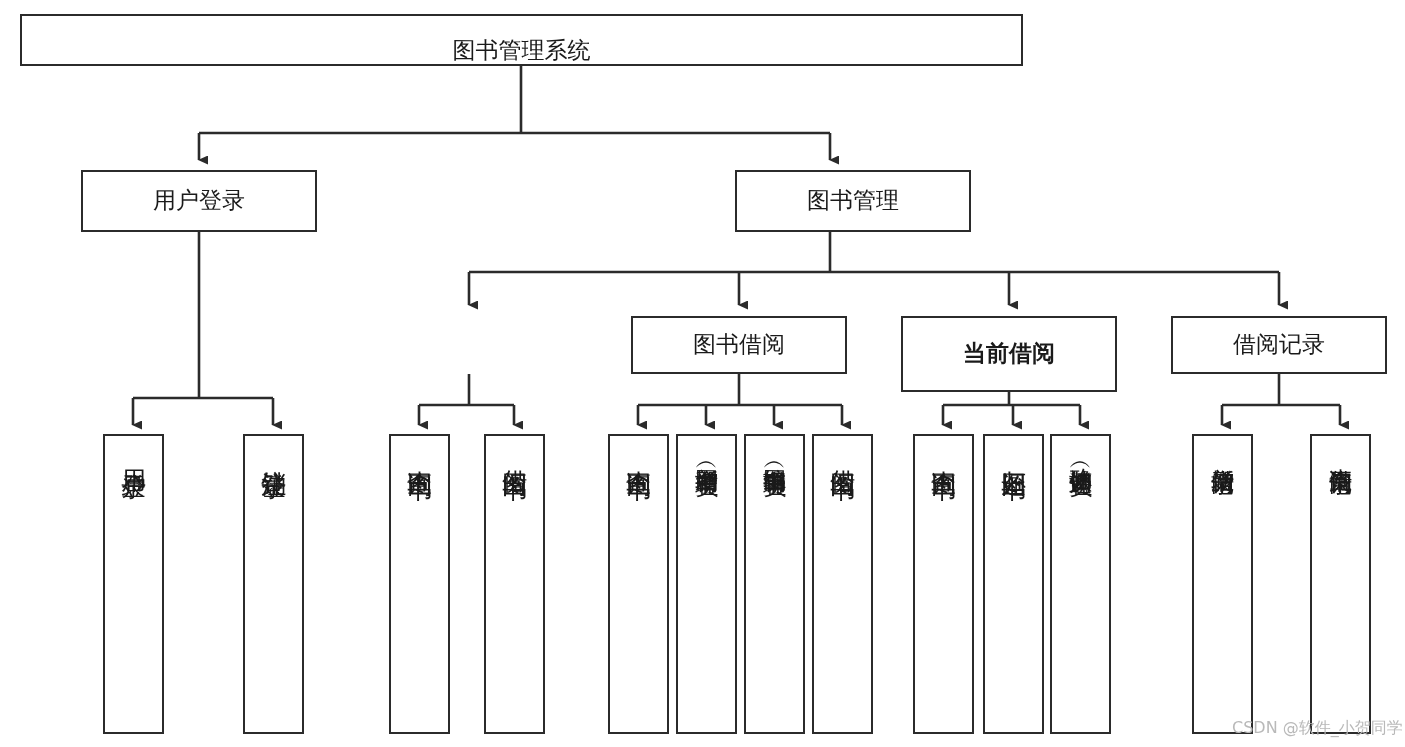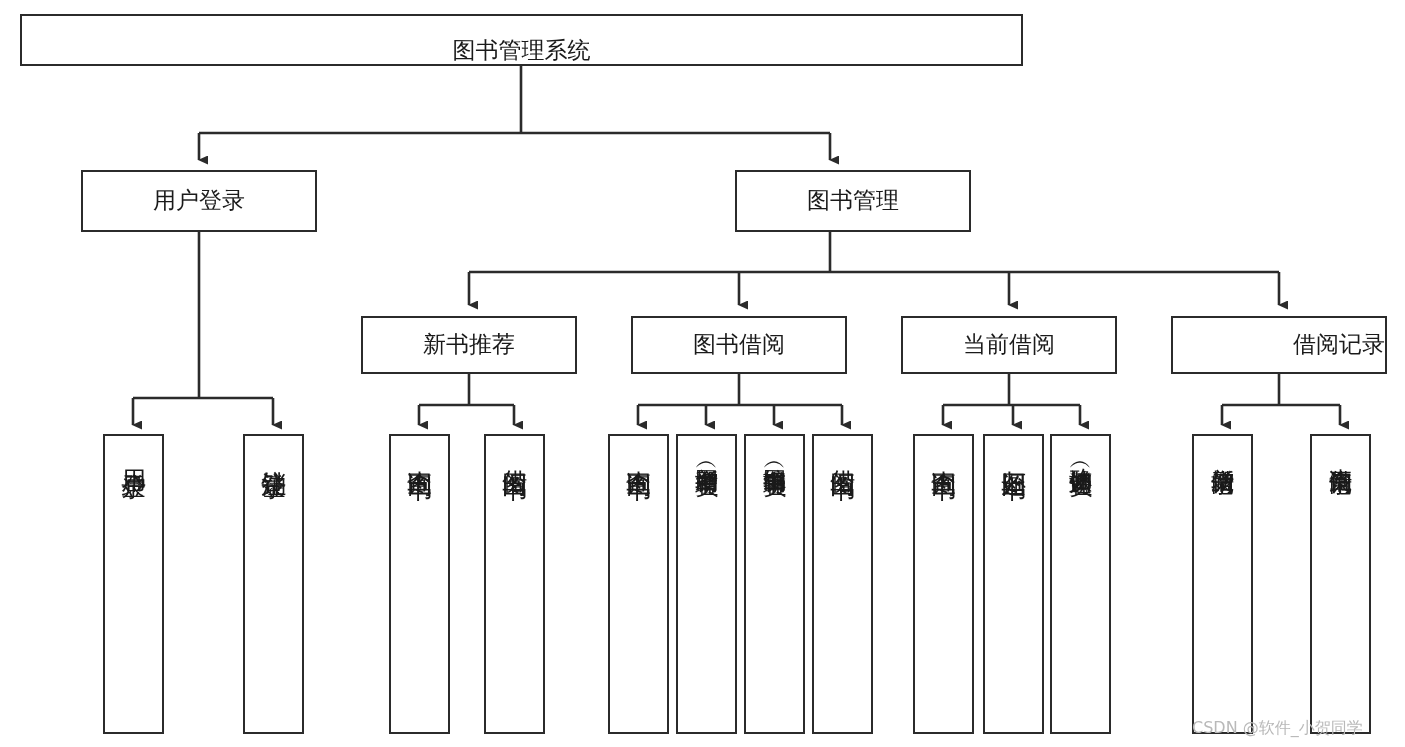--- a/index.html
+++ b/index.html
@@ -10,21 +10,21 @@
         border:2px solid #2b2b2b;display:flex;align-items:center;justify-content:center;}
   .node .lbl{color:#1a1a1a;line-height:1.12;text-align:center;white-space:pre;}
   .h-node .lbl{font-size:23px;}
   .root .lbl{font-size:23px;}
   .leaf{padding-top:14px;align-items:flex-start;}
   .leaf .lbl{writing-mode:vertical-rl;text-orientation:upright;
              font-size:25px;letter-spacing:2px;line-height:1.02;}
   .leaf.small .lbl{font-size:23px;letter-spacing:1px;}
   svg.conn{position:absolute;left:0;top:0;width:1405px;height:747px;overflow:visible;}
   .wm{position:absolute;font-size:16px;color:#b9b9b9;white-space:nowrap;
-      font-family:"DejaVu Sans","Liberation Sans",sans-serif;}
+      font-family:"DejaVu Sans","Liberation Sans",sans-serif;padding-left:40px;}
 </style>
 </head>
 <body>
 
 <div id="stage">
 
   <svg class="conn" viewBox="0 0 1405 747" xmlns="http://www.w3.org/2000/svg">
     <defs>
       <marker id="arw" markerWidth="9" markerHeight="10" refX="4.5" refY="9" orient="auto" markerUnits="userSpaceOnUse">
         <path d="M0,0 L9,0 L4.5,10 Z" fill="#2b2b2b"></path>
@@ -78,30 +78,27 @@
     <span class="lbl">图书管理系统</span>
   </div>
 
   <div class="node h-node" style="left:81px;top:170px;width:236px;height:62px;">
     <span class="lbl">用户登录</span>
   </div>
   <div class="node h-node" style="left:711px;top:170px;width:236px;height:62px;margin-left:24px;">
     <span class="lbl">图书管理</span>
   </div>
 
-  <div class="node h-node" style="left:361px;top:316px;width:216px;height:58px;">
-    <span class="lbl">新书推荐</span>
-  </div>
   <div class="node h-node" style="left:631px;top:316px;width:216px;height:58px;">
     <span class="lbl">图书借阅</span>
   </div>
-  <div class="node h-node" style="left:901px;top:316px;width:216px;height:58px;">
+  <div class="node h-node" style="left:901px;top:316px;width:216px;height:76px;font-weight:bold;">
     <span class="lbl">当前借阅</span>
   </div>
-  <div class="node h-node" style="left:1171px;top:316px;width:216px;height:58px;justify-content:flex-end;">
+  <div class="node h-node" style="left:1171px;top:316px;width:216px;height:58px;">
     <span class="lbl">借阅记录</span>
   </div>
 
   <div class="node leaf" style="left:103px;top:434px;width:61px;height:300px;">
     <span class="lbl">用户登录</span>
   </div>
   <div class="node leaf" style="left:243px;top:434px;width:61px;height:300px;">
     <span class="lbl">注销登录</span>
   </div>
 

